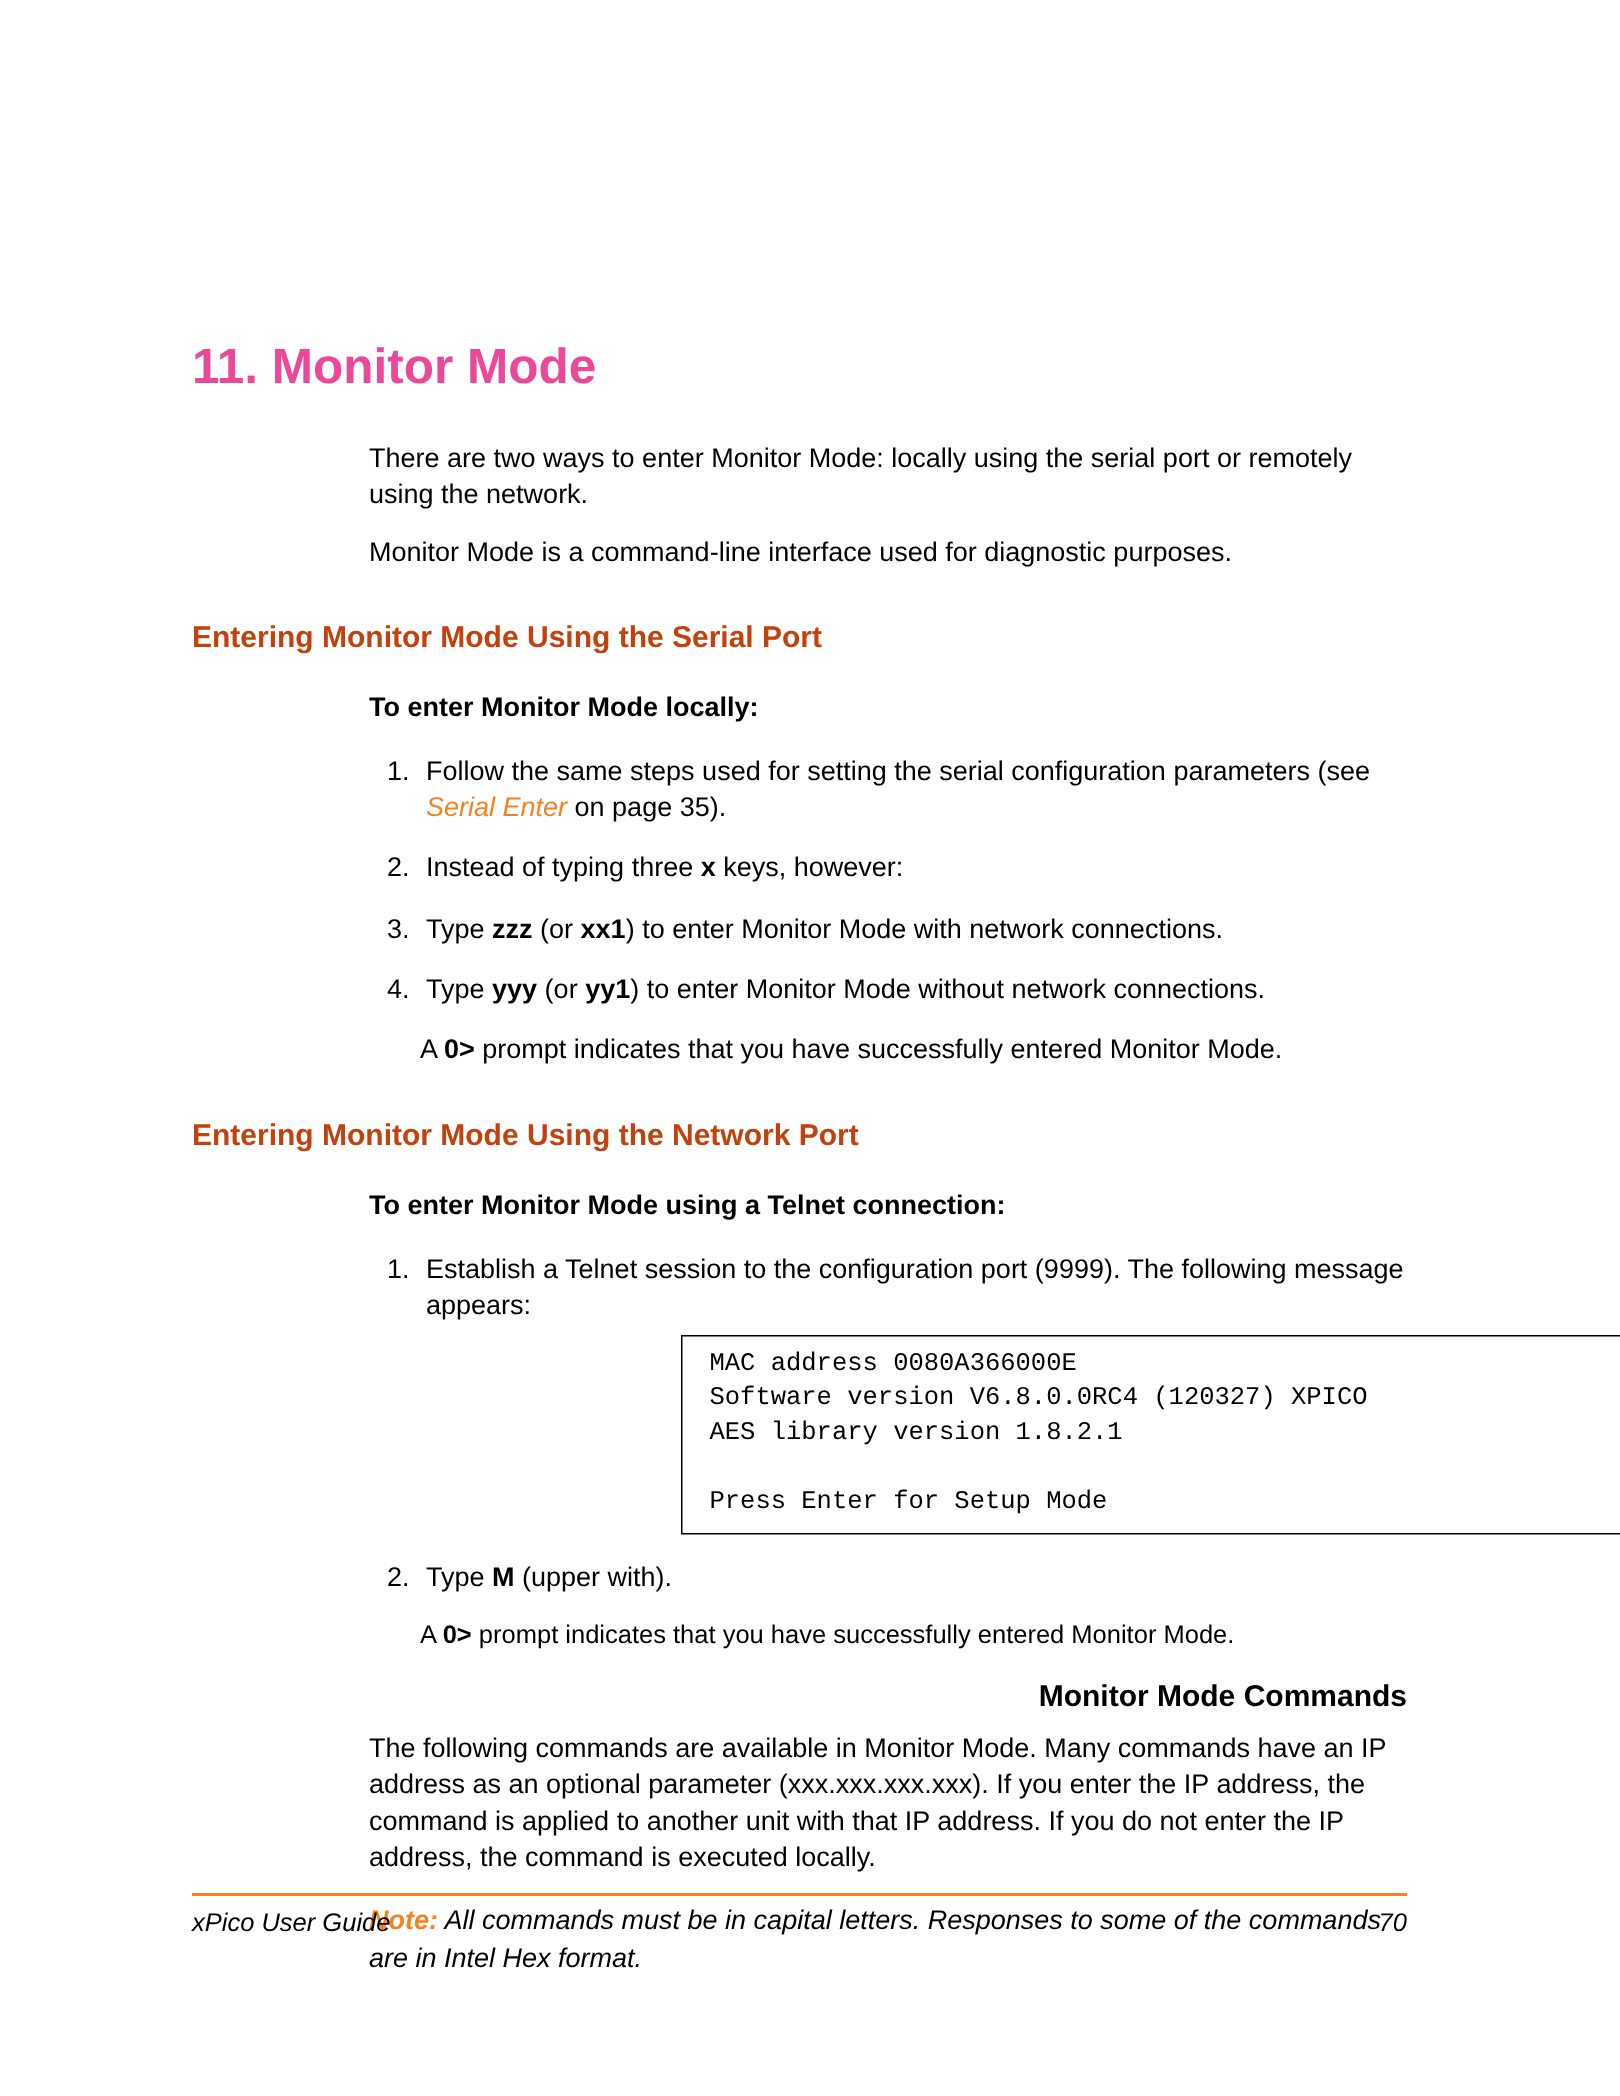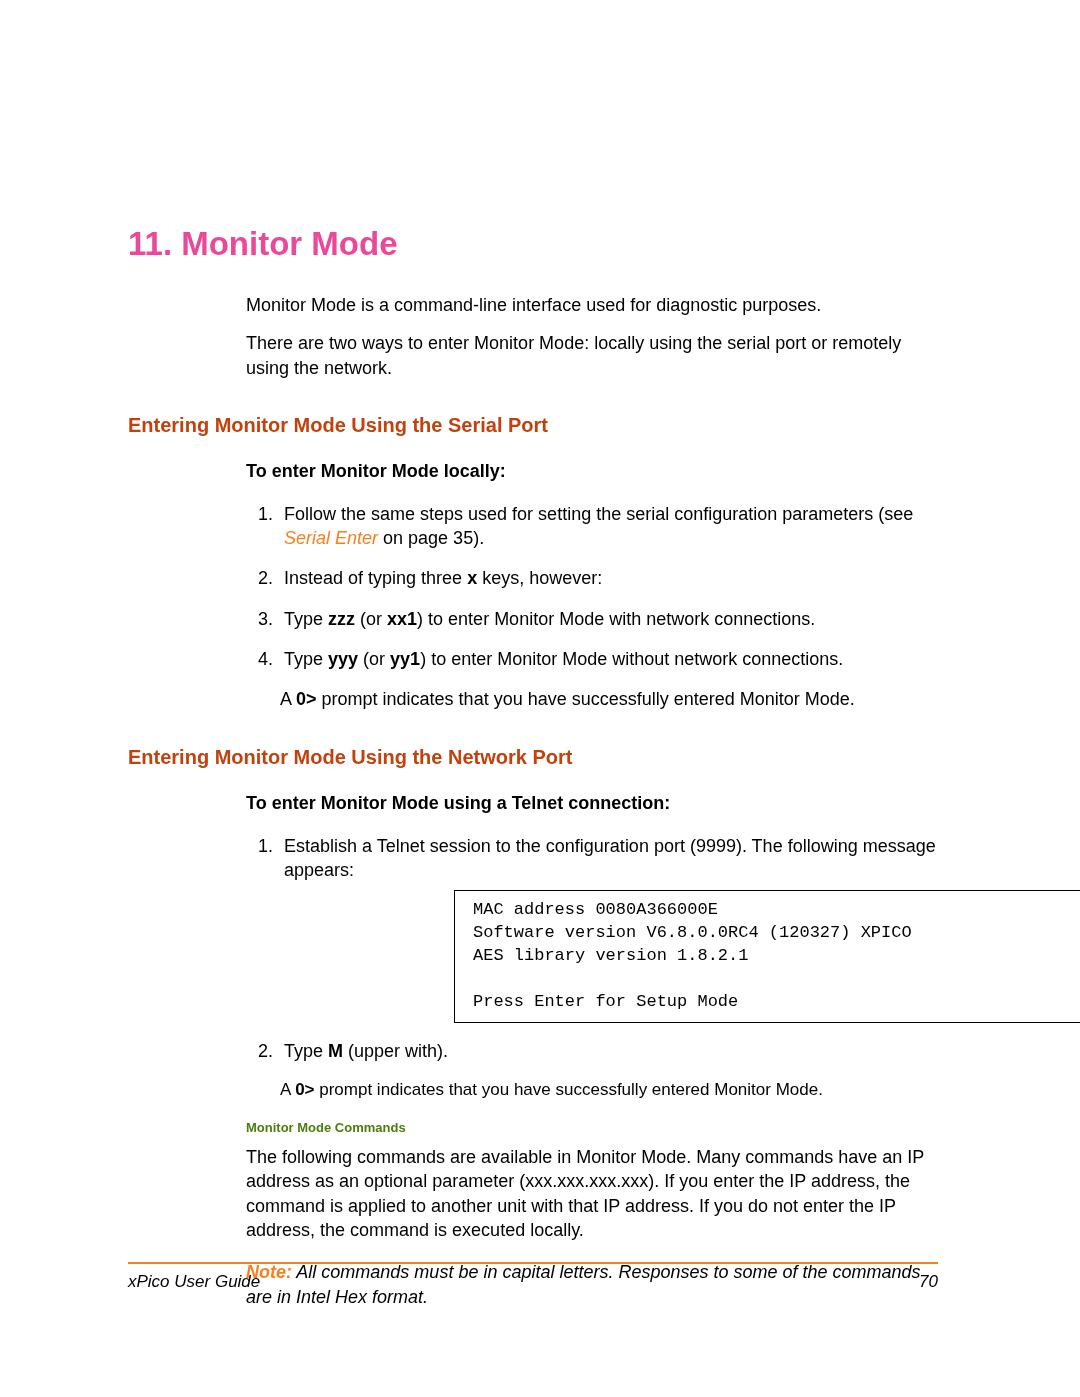--- a/index.html
+++ b/index.html
@@ -76,25 +76,26 @@
     white-space: pre;
   }
   .small-body {
     margin-left: 152px;
     font-size: 17px;
     line-height: 1.35;
     margin-bottom: 18px;
   }
   .h3 {
     margin-left: 118px;
-    font-size: 13px;
-    font-weight: bold;
-    color: #4d7c0f;
+    font-size: 20px;
+    font-weight: bold;
+    color: #000000;
     margin-top: 16px;
     margin-bottom: 10px;
+    text-align: right;
   }
   .para {
     margin-left: 118px;
     font-size: 18px;
     line-height: 1.35;
     margin-bottom: 18px;
   }
   .note {
     margin-left: 118px;
     font-size: 18px;
@@ -126,22 +127,22 @@
   b { font-weight: bold; }
 </style>
 </head>
 <body>
 
 <div class="page">
 
   <div class="h1">11. Monitor Mode</div>
 
   <div class="intro">
+    <p>There are two ways to enter Monitor Mode: locally using the serial port or remotely using the network.</p>
     <p>Monitor Mode is a command-line interface used for diagnostic purposes.</p>
-    <p>There are two ways to enter Monitor Mode: locally using the serial port or remotely using the network.</p>
   </div>
 
   <div class="h2">Entering Monitor Mode Using the Serial Port</div>
 
   <div class="sub-bold">To enter Monitor Mode locally:</div>
 
   <ol class="steps">
     <li>
       <span>Follow the same steps used for setting the serial configuration parameters (see </span><span class="link">Serial Enter</span><span> on page 35).</span>
     </li>

